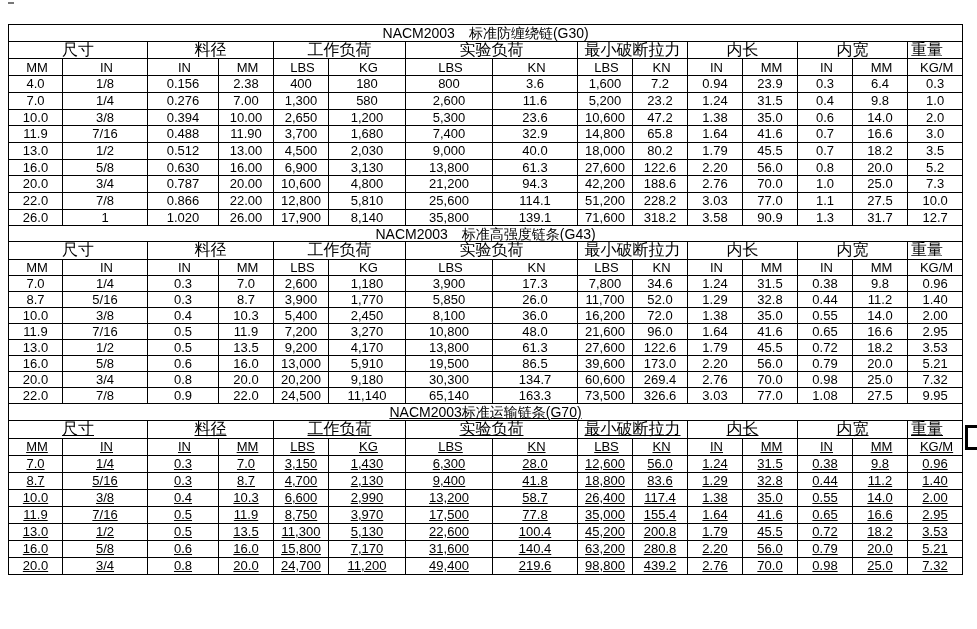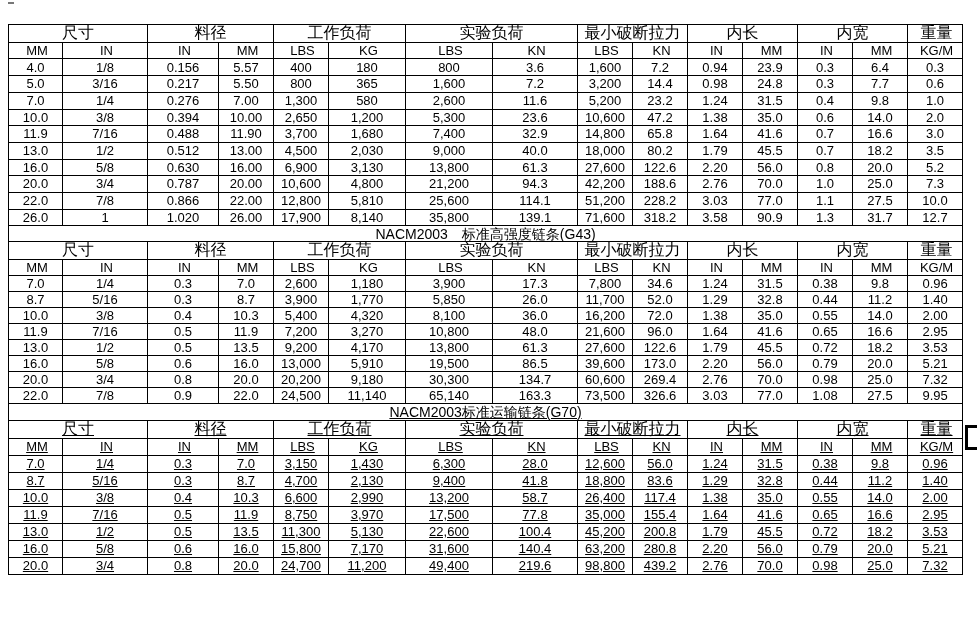--- a/index.html
+++ b/index.html
@@ -10,21 +10,21 @@
   }
   .tables-wrap { position:absolute; left:8px; top:24px; }
   table.chain-table { border-collapse:collapse; table-layout:fixed; width:955px; }
   table.chain-table + table.chain-table { margin-top:-1px; }
   td { border:1px solid #000; overflow:hidden; white-space:nowrap; vertical-align:middle; line-height:1.05; }
   .t-g30 tr { height:16.7px; }
   .t-g43 tr { height:16px;padding-left:16px; }
   .t-g70 tr { height:17px;text-decoration:underline; }
   td.title-cell  { text-align:center; font-size:14px; }
   td.group-cell  { text-align:center; font-size:16px; }
-  td.group-cell.single { text-align:center; padding-left:3px; }
+  td.group-cell.single { text-align:left; padding-left:3px; }
   td.unit-cell   { text-align:center; padding-left:3px; font-size:13px; }
   td.data-cell   { text-align:center; font-size:13px; }
   .corner-mark {
     position:absolute; left:8px; top:2px; width:6px; height:2px; background:#777;
   }
   .edge-shape {
     position:absolute; left:965px; top:425px; width:12px; height:25px;
     background:#fff; border:3px solid #000; border-right:none;
   }
 </style>
@@ -47,20 +47,23 @@
         <col style="width: 55px;">
         <col style="width: 55px;">
         <col style="width: 55px;">
         <col style="width: 55px;">
         <col style="width: 55px;">
         <col style="width: 55px;">
         <col style="width: 55px;">
       </colgroup>
       <tbody>
         <tr>
+          <td colspan="15" class="title-cell">NACM2003　标准防缠绕链(G30)</td>
+        </tr>
+        <tr>
           <td colspan="2" class="group-cell">尺寸</td>
           <td colspan="2" class="group-cell">料径</td>
           <td colspan="2" class="group-cell">工作负荷</td>
           <td colspan="2" class="group-cell">实验负荷</td>
           <td colspan="2" class="group-cell">最小破断拉力</td>
           <td colspan="2" class="group-cell">内长</td>
           <td colspan="2" class="group-cell">内宽</td>
           <td colspan="1" class="group-cell single">重量</td>
         </tr>
         <tr>
@@ -77,49 +80,32 @@
           <td class="unit-cell">IN</td>
           <td class="unit-cell">MM</td>
           <td class="unit-cell">IN</td>
           <td class="unit-cell">MM</td>
           <td class="unit-cell">KG/M</td>
         </tr>
         <tr>
           <td class="data-cell">4.0</td>
           <td class="data-cell">1/8</td>
           <td class="data-cell">0.156</td>
-          <td class="data-cell">5.57</td>
+          <td class="data-cell">2.38</td>
           <td class="data-cell">400</td>
           <td class="data-cell">180</td>
           <td class="data-cell">800</td>
           <td class="data-cell">3.6</td>
           <td class="data-cell">1,600</td>
           <td class="data-cell">7.2</td>
           <td class="data-cell">0.94</td>
           <td class="data-cell">23.9</td>
           <td class="data-cell">0.3</td>
           <td class="data-cell">6.4</td>
           <td class="data-cell">0.3</td>
-        </tr>
-        <tr>
-          <td class="data-cell">5.0</td>
-          <td class="data-cell">3/16</td>
-          <td class="data-cell">0.217</td>
-          <td class="data-cell">5.50</td>
-          <td class="data-cell">800</td>
-          <td class="data-cell">365</td>
-          <td class="data-cell">1,600</td>
-          <td class="data-cell">7.2</td>
-          <td class="data-cell">3,200</td>
-          <td class="data-cell">14.4</td>
-          <td class="data-cell">0.98</td>
-          <td class="data-cell">24.8</td>
-          <td class="data-cell">0.3</td>
-          <td class="data-cell">7.7</td>
-          <td class="data-cell">0.6</td>
         </tr>
         <tr>
           <td class="data-cell">7.0</td>
           <td class="data-cell">1/4</td>
           <td class="data-cell">0.276</td>
           <td class="data-cell">7.00</td>
           <td class="data-cell">1,300</td>
           <td class="data-cell">580</td>
           <td class="data-cell">2,600</td>
           <td class="data-cell">11.6</td>
@@ -334,21 +320,21 @@
           <td class="data-cell">0.44</td>
           <td class="data-cell">11.2</td>
           <td class="data-cell">1.40</td>
         </tr>
         <tr>
           <td class="data-cell">10.0</td>
           <td class="data-cell">3/8</td>
           <td class="data-cell">0.4</td>
           <td class="data-cell">10.3</td>
           <td class="data-cell">5,400</td>
-          <td class="data-cell">4,320</td>
+          <td class="data-cell">2,450</td>
           <td class="data-cell">8,100</td>
           <td class="data-cell">36.0</td>
           <td class="data-cell">16,200</td>
           <td class="data-cell">72.0</td>
           <td class="data-cell">1.38</td>
           <td class="data-cell">35.0</td>
           <td class="data-cell">0.55</td>
           <td class="data-cell">14.0</td>
           <td class="data-cell">2.00</td>
         </tr>

